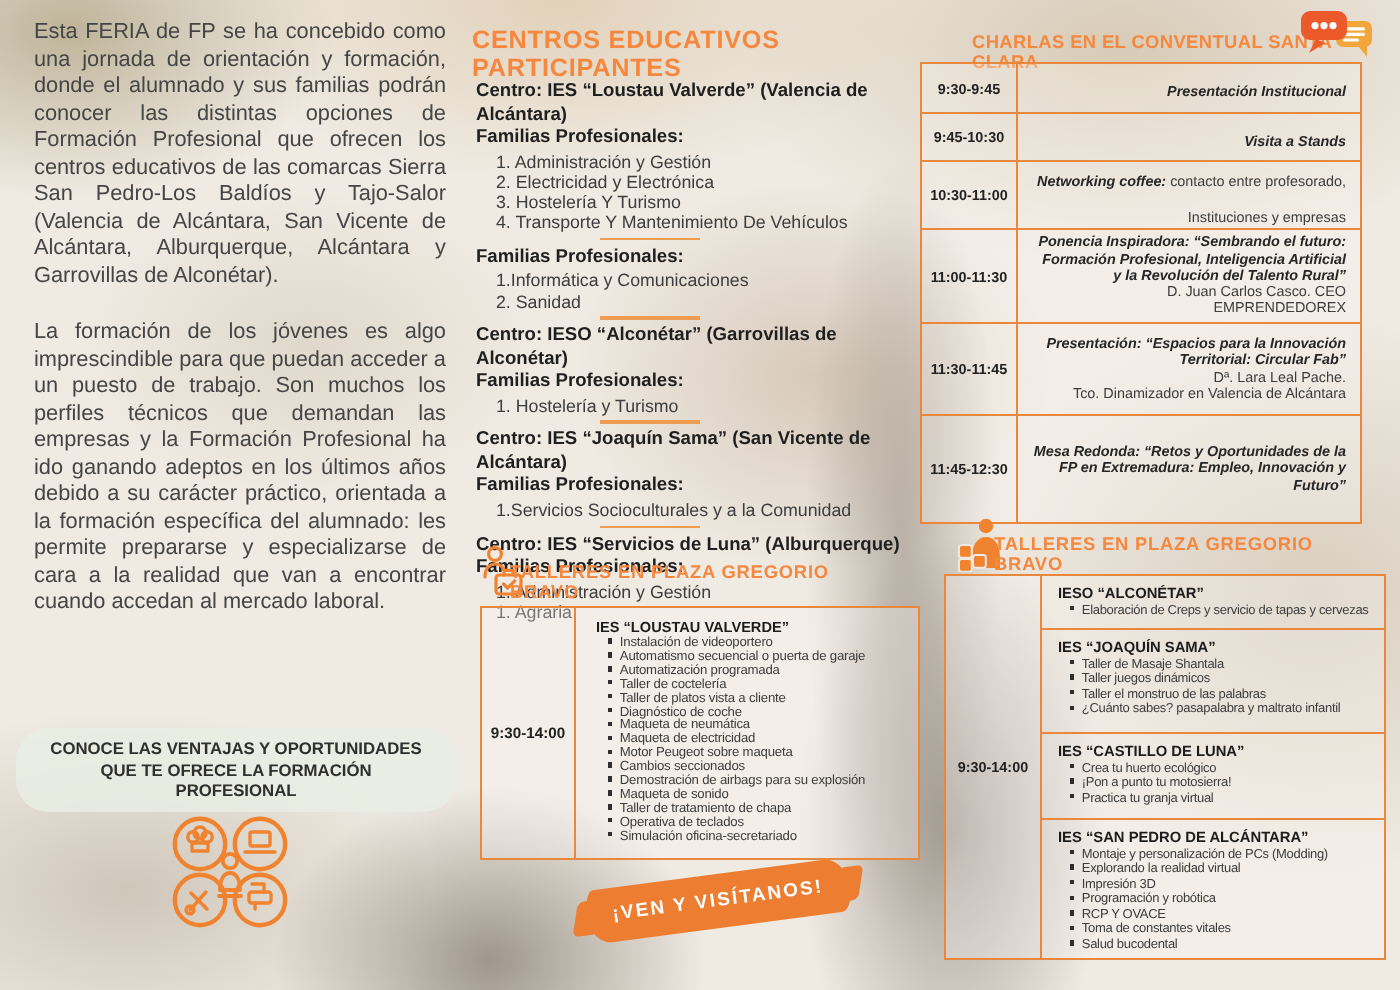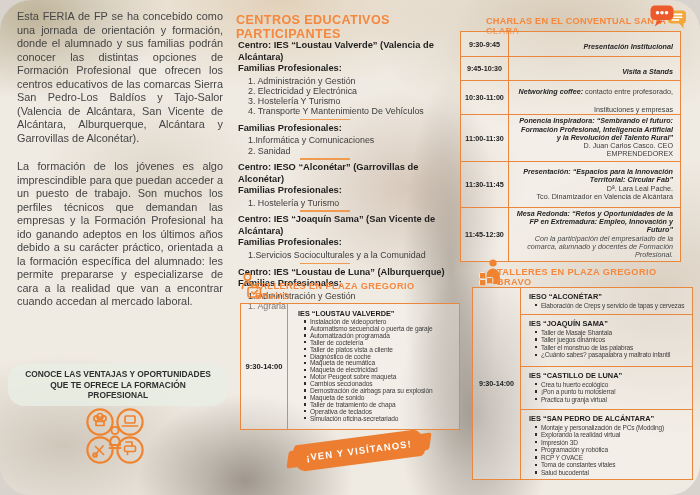--- a/index.html
+++ b/index.html
@@ -1,17 +1,17 @@
 <!DOCTYPE html>
 <html><head>
 <meta charset="utf-8">
 <style>
   html,body{margin:0;padding:0;background:#d8d3cc;}
   #page{position:relative;width:700px;height:495px;overflow:hidden;
-        font-family:"Liberation Sans",sans-serif;background:#EFEAE2;border-radius:31px;}
+        font-family:"Liberation Sans",sans-serif;background:#EFEAE2;}
   
   .bg{position:absolute;inset:0;z-index:0;background-image:
       radial-gradient(190px 120px at 5% 3%, rgba(143,126,82,.50), rgba(143,126,82,0) 70%),
       radial-gradient(260px 130px at 40% 0%, rgba(197,158,104,.33), rgba(197,158,104,0) 70%),
       radial-gradient(280px 150px at 80% 5%, rgba(168,138,92,.33), rgba(168,138,92,0) 70%),
       radial-gradient(70px 280px at 64.5% 55%, rgba(86,72,58,.34), rgba(86,72,58,0) 70%),
       radial-gradient(110px 210px at 68% 84%, rgba(66,56,46,.42), rgba(66,56,46,0) 70%),
       radial-gradient(150px 120px at 35% 97%, rgba(72,60,48,.48), rgba(72,60,48,0) 72%),
       radial-gradient(220px 130px at 9% 90%, rgba(148,132,112,.35), rgba(148,132,112,0) 70%),
       radial-gradient(170px 140px at 58% 38%, rgba(148,106,76,.26), rgba(148,106,76,0) 70%),
@@ -162,21 +162,21 @@
     <div class="mdivider"></div>
     <div class="centro">
       <div class="centro-title">Centro: IES “Joaquín Sama” (San Vicente de Alcántara)</div>
       <div class="centro-sub">Familias Profesionales:</div>
       <ul>
           <li>1.Servicios Socioculturales y a la Comunidad</li>
         </ul>
     </div>
     <div class="mdivider"></div>
     <div class="centro">
-      <div class="centro-title">Centro: IES “Loustau de Luna” (Alburquerque)</div>
+      <div class="centro-title">Centro: IES “Servicios de Luna” (Alburquerque)</div>
       <div class="centro-sub">Familias Profesionales:</div>
       <ul>
           <li>1. Administración y Gestión</li>
           <li>1. Agraria</li>
         </ul>
     </div>
   </div>
 
   <svg id="mid-tall-icon" class="fg" width="24" height="29" viewBox="0 0 24 29" fill="none" stroke="#F0832F" stroke-width="1.6" stroke-linecap="round" stroke-linejoin="round">
     <circle cx="8.5" cy="5" r="3.2"></circle>
@@ -264,21 +264,20 @@
       <div class="cbody">
         <div class="bi">Presentación: “Espacios para la Innovación Territorial: Circular Fab”</div>
         <div class="regl">Dª. Lara Leal Pache.</div>
         <div class="regl">Tco. Dinamizador en Valencia de Alcántara</div>
       </div>
     </div>
     <div class="crow h54">
       <div class="ctime">11:45-12:30</div>
       <div class="cbody">
         <div class="bi">Mesa Redonda: “Retos y Oportunidades de la FP en Extremadura: Empleo, Innovación y Futuro”</div>
-        <div class="itl">Con la participación del empresariado de la comarca, alumnado y docentes de Formación Profesional.</div>
       </div>
     </div>
   </div>
 
   <svg id="tall2-icon" class="fg" width="27" height="28" viewBox="0 0 27 28" fill="#F0832F">
     <circle cx="16" cy="5" r="3.6"></circle>
     <path d="M9 21c0-7 3-10.5 7-10.5s7 3.5 7 10.5v5H9z"></path>
     <rect x="2.5" y="14.5" width="6.4" height="6.4" rx="1.3" stroke="#EFEAE2" stroke-width="1"></rect>
     <rect x="9.5" y="19.5" width="6.4" height="6.4" rx="1.3" stroke="#EFEAE2" stroke-width="1"></rect>
     <rect x="2.5" y="21.5" width="6.4" height="6.4" rx="1.3" stroke="#EFEAE2" stroke-width="1"></rect>

